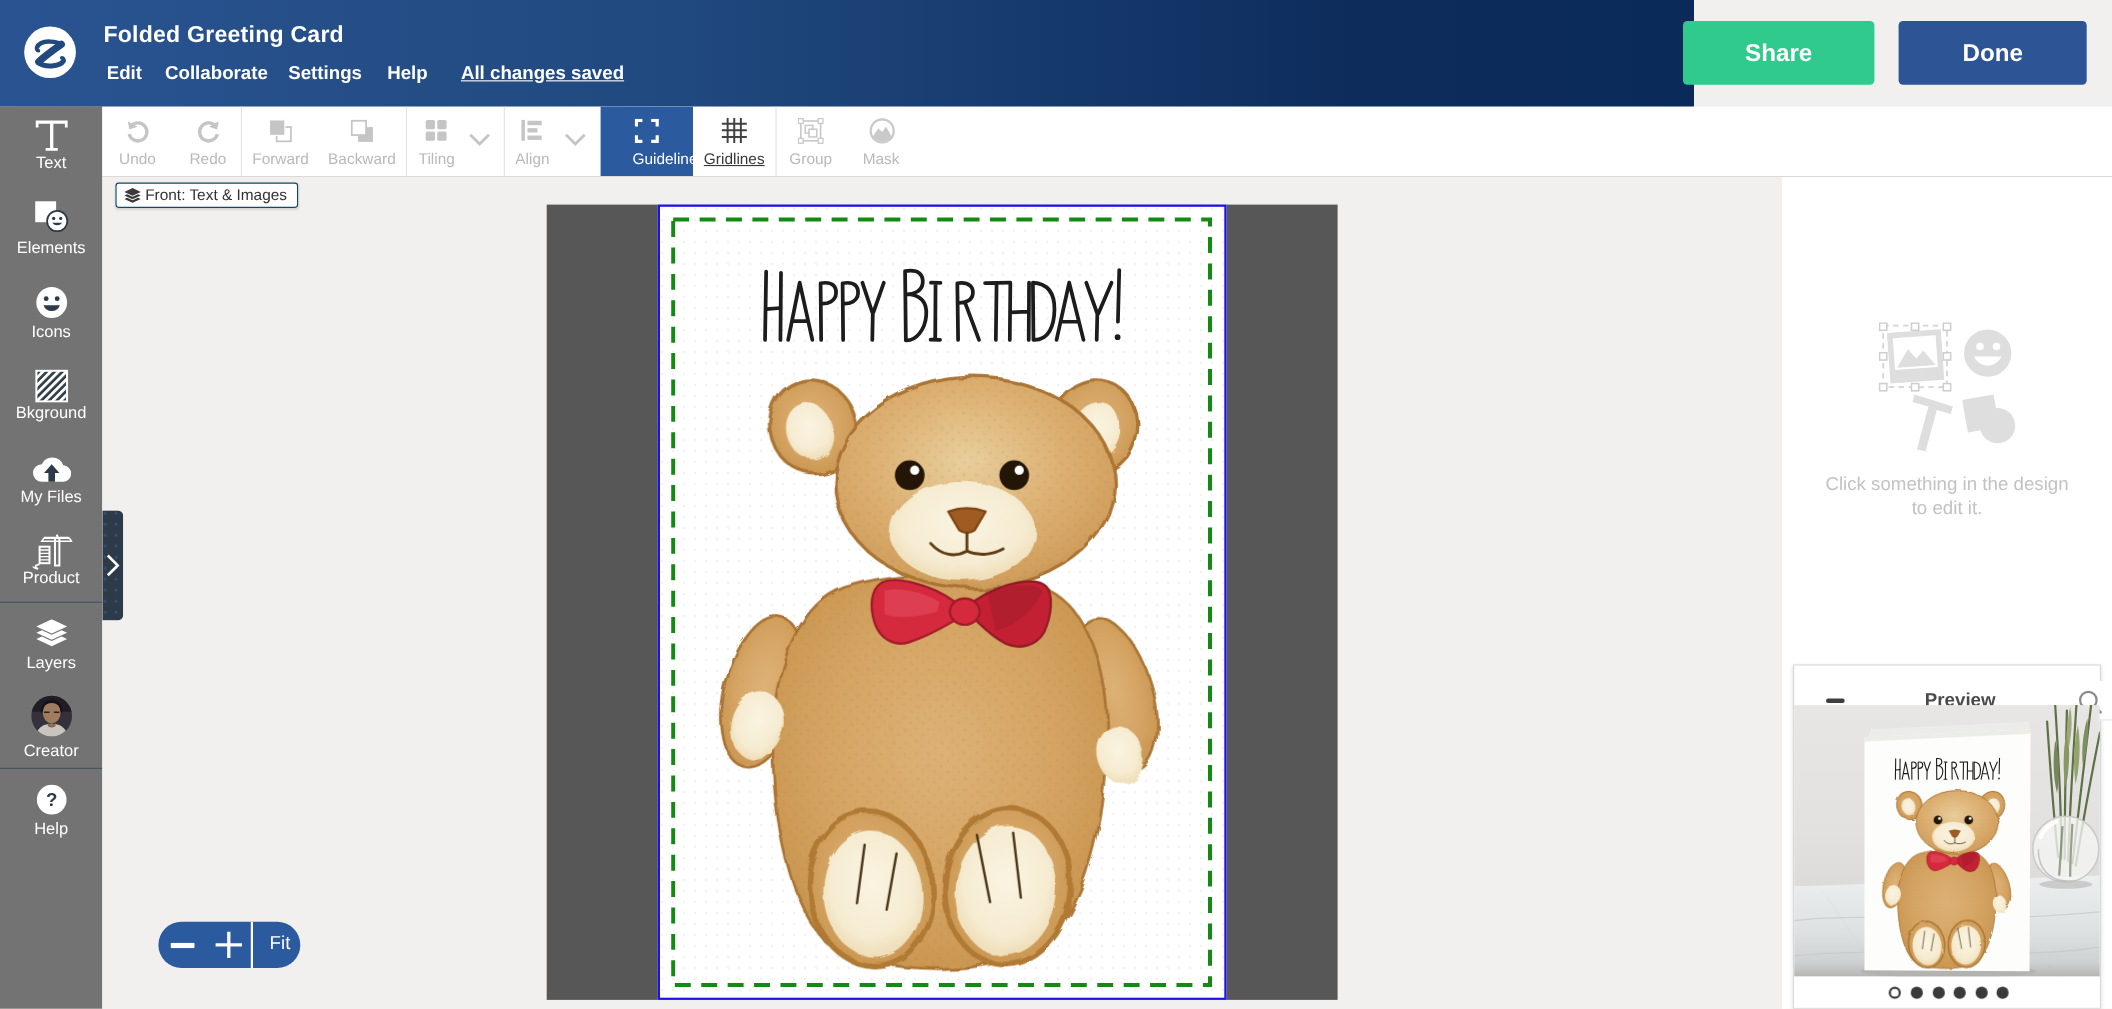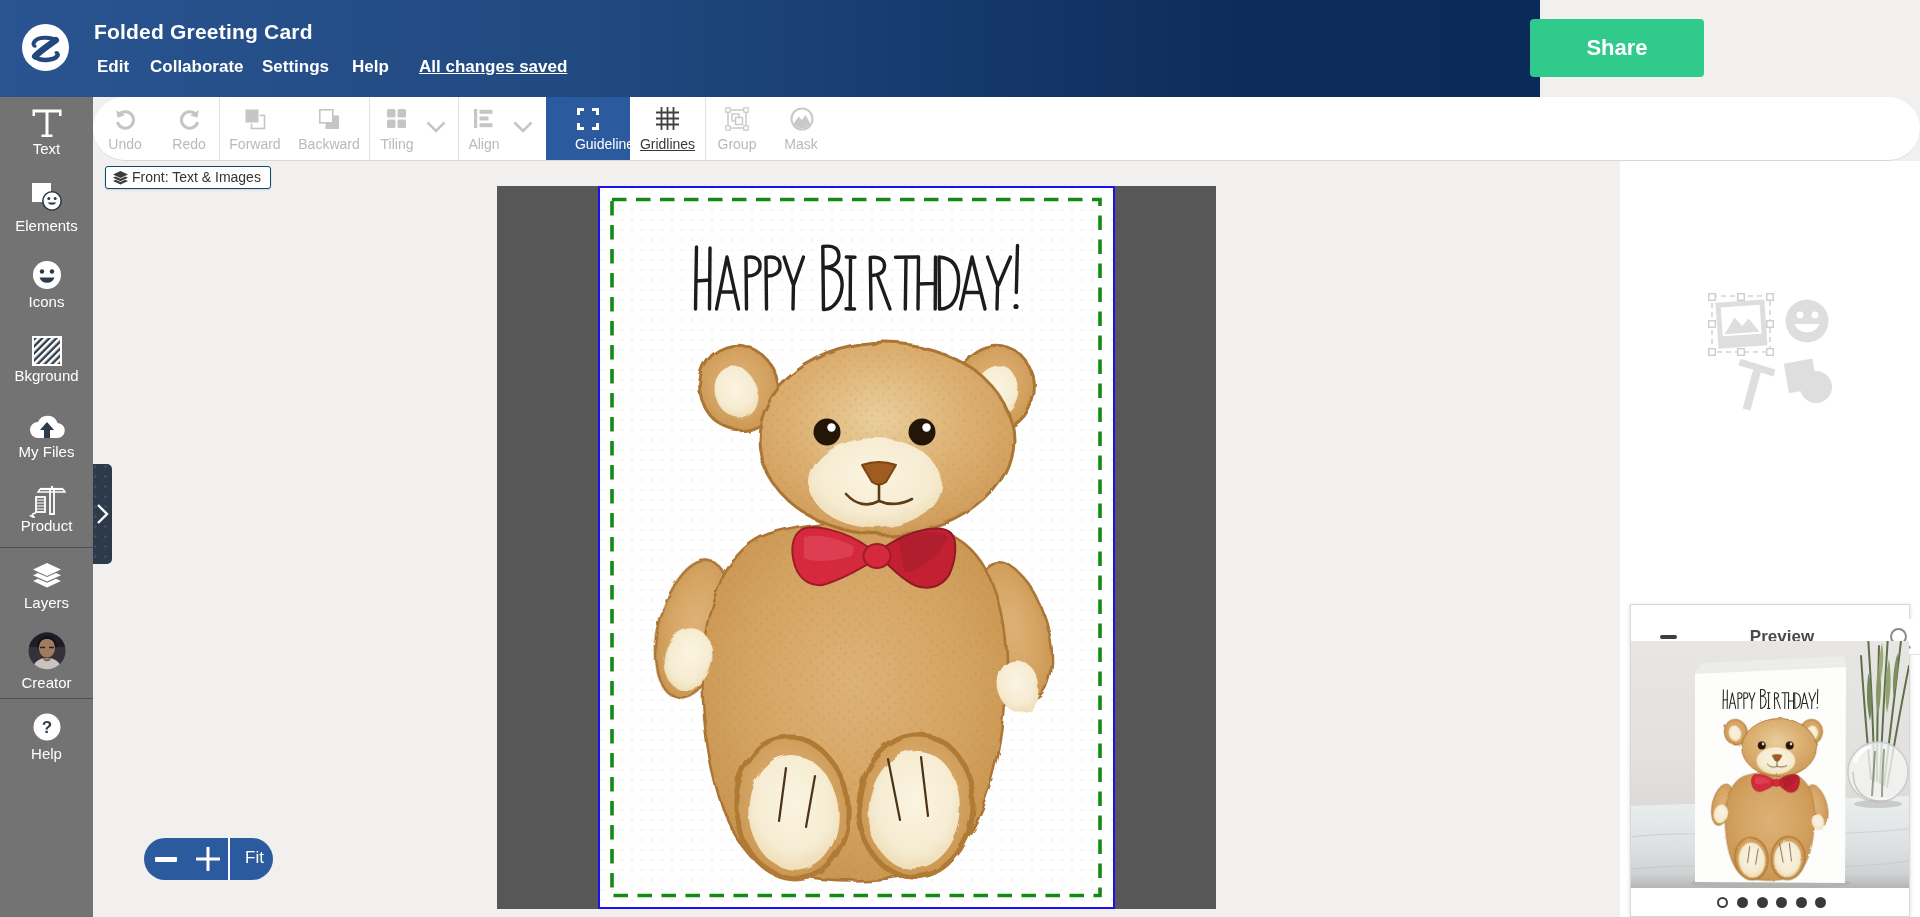--- a/index.html
+++ b/index.html
@@ -18,21 +18,21 @@
   
   #sidebar { left:0; top:97px; width:93px; height:820px; background:#737373; }
   .sideitem { width:93px; text-align:center; color:#fff; }
   .sidelabel { font-size:15px; color:#fff; }
   .sep { left:0; width:93px; height:1px; background:#46525e; }
   #flytab { left:93px; top:464px; width:19px; height:100px; background:#2d3b49; z-index:6; border-radius:0 5px 5px 0;
      background-image:radial-gradient(circle at 2.5px 2.5px, rgba(70,105,185,.5) 1px, transparent 1.4px); background-size:10px 10px; }
   #flytab svg { position:absolute; left:3px; top:39px; }
 
   
-  #toolbar { left:93px; top:97px; width:1827px; height:64px; background:#fff; border-bottom:1px solid #d9d9d9;border-radius:32px; }
+  #toolbar { left:93px; top:97px; width:1827px; height:64px; background:#fff; border-bottom:1px solid #d9d9d9; }
   .tbtn { position:absolute; top:0; height:63px; text-align:center; }
   .tlabel { position:absolute; width:100%; top:39px; font-size:14px; color:#b9b9b9; }
   .tlabel.on { color:#383838;text-decoration:underline; }
   .tlabel.wh { color:#fff; }
   .tsep { position:absolute; top:0; width:1px; height:63px; background:#e2e2e2; }
   #guidelines { background:#2b5b9e; }
 
   
   #canvas { left:93px; top:161px; width:1527px; height:756px; background:#f1f0ef; }
   #chip { left:12px; top:5px; height:23px; background:#fff; border:1px solid #0c4a6e; border-radius:3px; box-shadow:0 1px 2px rgba(0,0,0,.12); font-size:14px; color:#333; line-height:21px; padding:0 9px 0 26px; }
@@ -69,20 +69,21 @@
       </g>
     </svg>
   </div>
   <div class="abs" id="title">Folded Greeting Card</div>
   <div class="abs menu" style="left:97px;">Edit</div>
   <div class="abs menu" style="left:150px;">Collaborate</div>
   <div class="abs menu" style="left:262px;">Settings</div>
   <div class="abs menu" style="left:352px;">Help</div>
   <div class="abs menu" style="left:419px; text-decoration:underline;">All changes saved</div>
   <div class="abs" id="share">Share</div>
+  <div class="abs" id="done">Done</div>
 </div>
 
 <div class="abs" id="sidebar">
 
   <div class="abs sideitem" style="top:11px;"><svg width="34" height="30" viewBox="0 0 34 30">
         <path d="M2.5 1.5 H31.5 V8 H29 V4.5 H18.5 V26.5 H22.5 V29 H11.5 V26.5 H15.5 V4.5 H5 V8 H2.5 Z" fill="#fff"></path>
       </svg></div>
   <div class="abs sideitem sidelabel" style="top:43px;">Text</div>
 
   <div class="abs sideitem" style="top:85px;"><svg width="32" height="30" viewBox="0 0 32 30">
@@ -452,20 +453,21 @@
       <g transform="rotate(8 48 85)">
           <path d="M30 68 L66 74 L65 81 L52 79 L47 118 L39 117 L44 77 L29 75 Z"></path>
         </g>
 
       <g transform="rotate(-10 92 82)">
           <rect x="78" y="68" width="29" height="30"></rect>
         </g>
       <circle cx="108" cy="94" r="16"></circle>
     </g>
   </svg>
+  <div class="abs" id="clicktext">Click something in the design<br>to edit it.</div>
 </div>
 
 <div class="abs" id="preview">
   <div class="abs" id="pvhead">
     <div class="abs" id="pvtitle">Preview</div>
     <div class="abs" style="left:17px; top:16px; width:17px; height:3.5px; background:#3e3e3e; border-radius:2px;"></div>
     <svg class="abs" style="left:246px; top:8px;" width="22" height="22" viewBox="0 0 22 22">
       <circle cx="9.5" cy="9.5" r="7.5" fill="none" stroke="#8a8a8a" stroke-width="2"></circle>
       <path d="M15 15 L20.5 20.5" stroke="#8a8a8a" stroke-width="2.4" stroke-linecap="round"></path>
     </svg>

